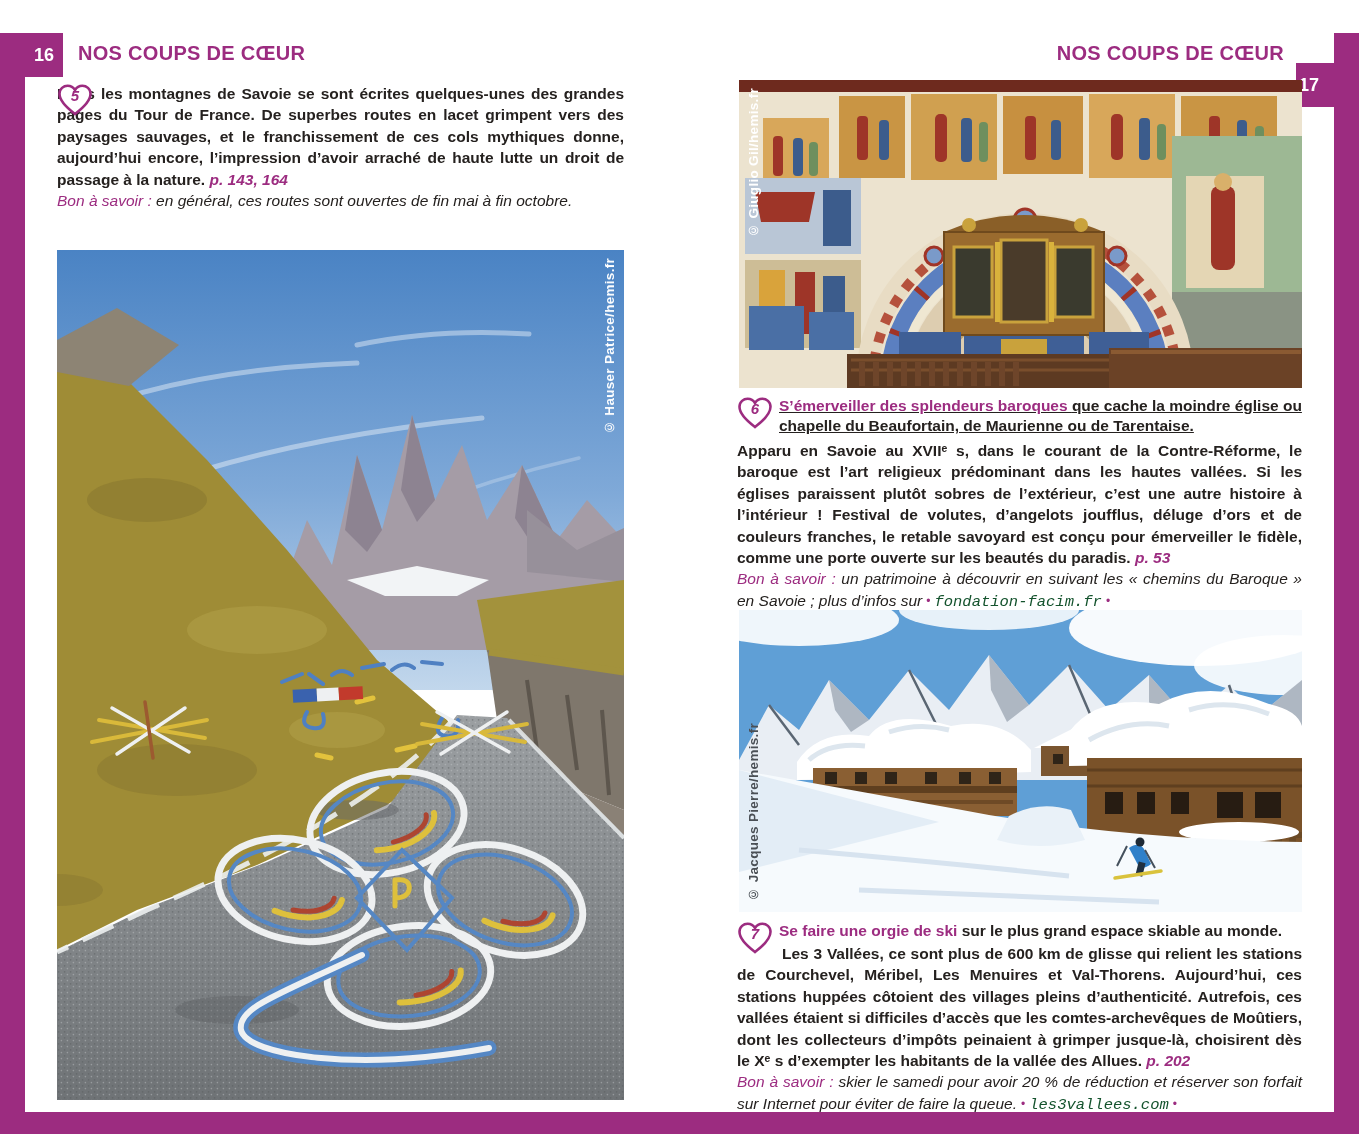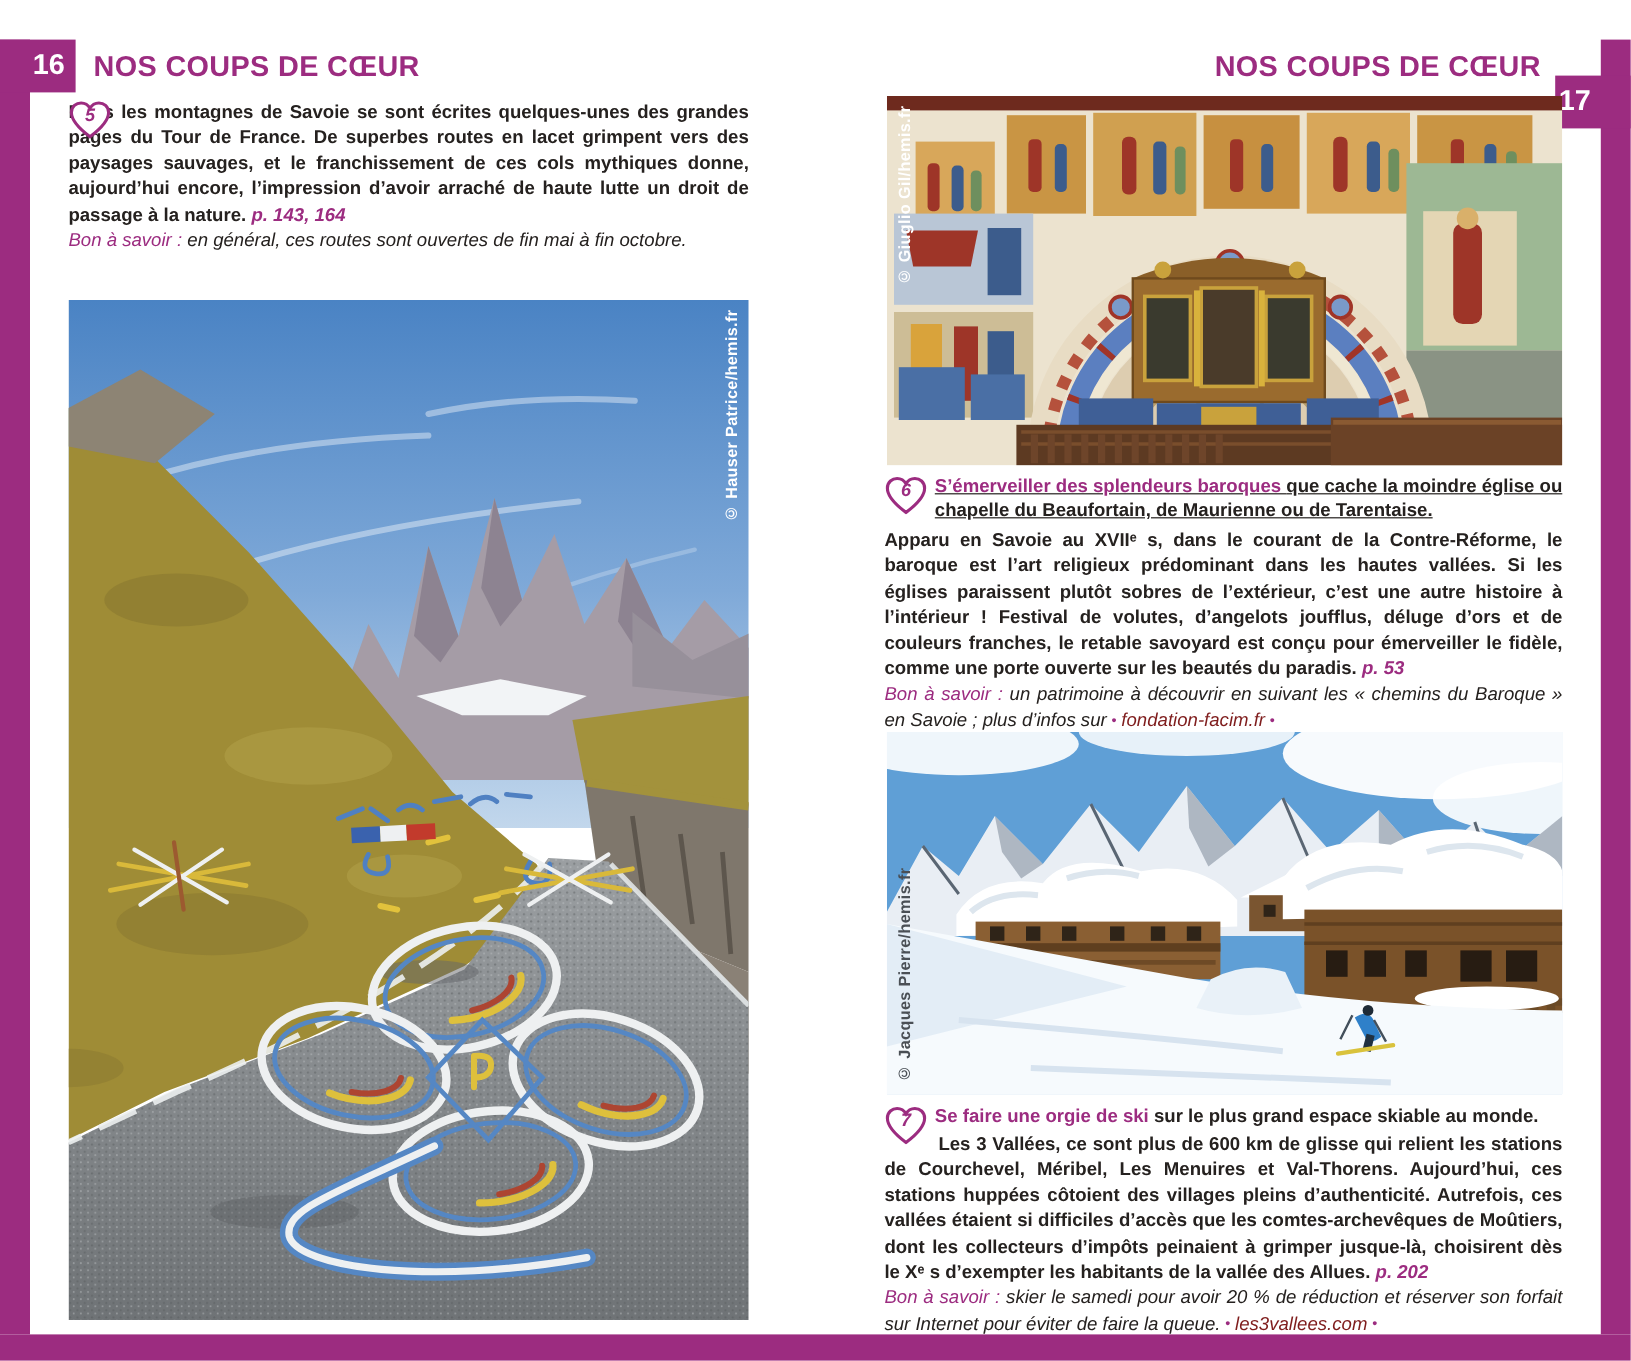--- a/index.html
+++ b/index.html
@@ -6,38 +6,38 @@
   body{
     width:1359px;height:1134px;position:relative;background:#ffffff;
     font-family:"Liberation Sans",sans-serif;color:#25211f;overflow:hidden;
   }
   
   .edge-band{position:absolute;width:25px;top:33px;height:1079px;background:#9c2c80;}
   .edge-band.left{left:0;}
   .edge-band.right{right:0;}
   .footer-bar{position:absolute;left:0;right:0;bottom:0;height:22px;background:#9c2c80;}
   .pagenum{position:absolute;top:33px;width:63px;height:44px;background:#9c2c80;color:#fff;
-    font-weight:bold;font-size:24px;display:flex;align-items:center;box-sizing:border-box;}
+    font-weight:bold;font-size:18px;display:flex;align-items:center;box-sizing:border-box;}
   .pagenum.left{left:0;justify-content:flex-end;padding-right:9px;}
   .pagenum.right{right:0;justify-content:flex-start;padding-left:3px;margin-top:30px;}
-  .header-title{position:absolute;top:42px;font-size:24px;font-weight:bold;color:#9c2c80;letter-spacing:.3px;}
+  .header-title{position:absolute;top:42px;font-size:20px;font-weight:bold;color:#9c2c80;letter-spacing:.3px;}
   .header-title.left{left:78px;}
   .header-title.right{right:75px;}
   
   .col{position:absolute;}
   .item{position:relative;}
   .heart{position:absolute;left:0;top:1px;width:36px;height:34px;}
   .item-title{margin:0 0 0 43px;font-size:15.5px;font-weight:bold;line-height:20px;}
   .item-title .hl{color:#9c2c80;}
   p.bodytext{margin:4px 0 0 0;font-size:15.5px;line-height:21.4px;text-align:justify;font-weight:bold;}
   p.bodytext.indent{text-indent:45px;}
   .page-ref{color:#9c2c80;font-style:italic;}
   p.tip{margin:0;font-size:15.5px;line-height:21.4px;font-style:italic;text-align:justify;}
   .tip-label{color:#9c2c80;font-weight:normal;}
-  .link{color:#7f1d1d;}
+  .link{color:#14532d;font-family:Liberation Mono, monospace;}
   .bullet{color:#9c2c80;margin:0 4px;font-style:normal;font-size:12px;vertical-align:1px;}
   
   .photo{position:absolute;overflow:hidden;}
   .photo svg{display:block;width:100%;height:100%;}
   .credit{position:absolute;writing-mode:vertical-rl;transform:rotate(180deg);
     font-size:13.5px;font-weight:bold;letter-spacing:.3px;white-space:nowrap;}
   .credit.white{color:#ffffff;}
   .credit.dark{color:#4a4f55;}
   .credit.tr{top:8px;right:7px;}
   .credit.tl{top:8px;left:7px;}

